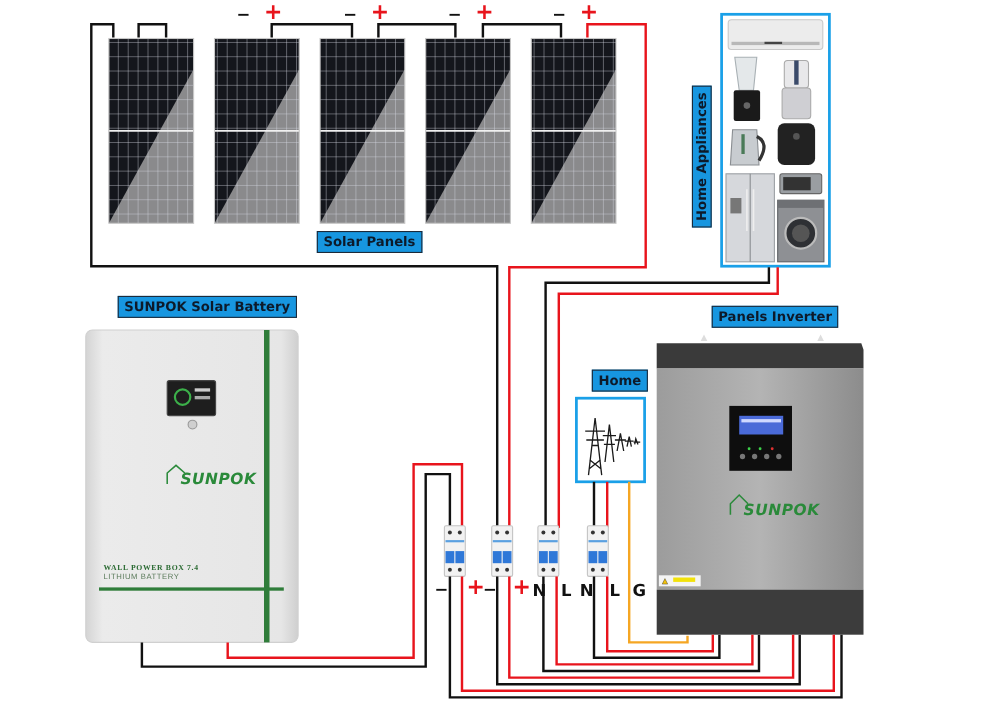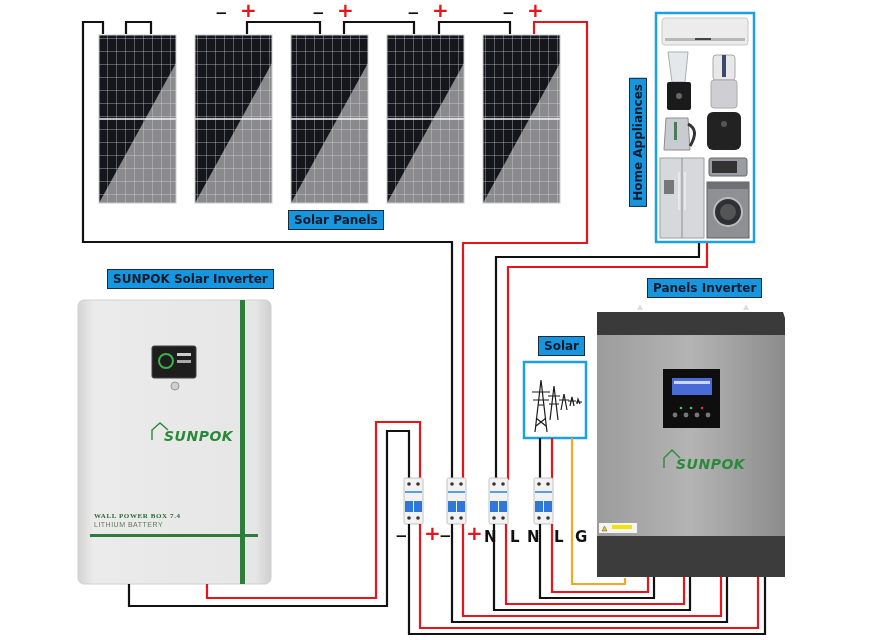--- a/index.html
+++ b/index.html
@@ -261,23 +261,23 @@
     <path d="M494 524 V610 H690 V577" stroke="#111"></path>
     <path d="M463 524 V616 H721 V577" stroke="#e8141c"></path>
     <path d="M452 524 V622 H727 V577" stroke="#111"></path>
     <path d="M420 524 V628 H758 V577" stroke="#e8141c"></path>
     <path d="M409 524 V634 H765 V577" stroke="#111"></path>
   </g>
 </svg>
 
 <div class="lbl" style="left:288px; top:210px;text-align:center;">Solar Panels</div>
 <div class="lbl vert" style="left:629px; top:78px;">Home Appliances</div>
-<div class="lbl" style="left:107px; top:269px;">SUNPOK Solar Inverter</div>
+<div class="lbl" style="left:107px; top:269px;">SUNPOK Solar Battery</div>
 <div class="lbl" style="left:647px; top:278px;">Panels Inverter</div>
-<div class="lbl" style="left:538px; top:336px;">Solar</div>
+<div class="lbl" style="left:538px; top:336px;">Home</div>
 
 <div class="term blk" style="left:215px; top:5px;">−</div>
 <div class="term red" style="left:240px; top:2px;">+</div>
 <div class="term blk" style="left:312px; top:5px;">−</div>
 <div class="term red" style="left:337px; top:2px;">+</div>
 <div class="term blk" style="left:407px; top:5px;">−</div>
 <div class="term red" style="left:432px; top:2px;">+</div>
 <div class="term blk" style="left:502px; top:5px;">−</div>
 <div class="term red" style="left:527px; top:2px;">+</div>
 

